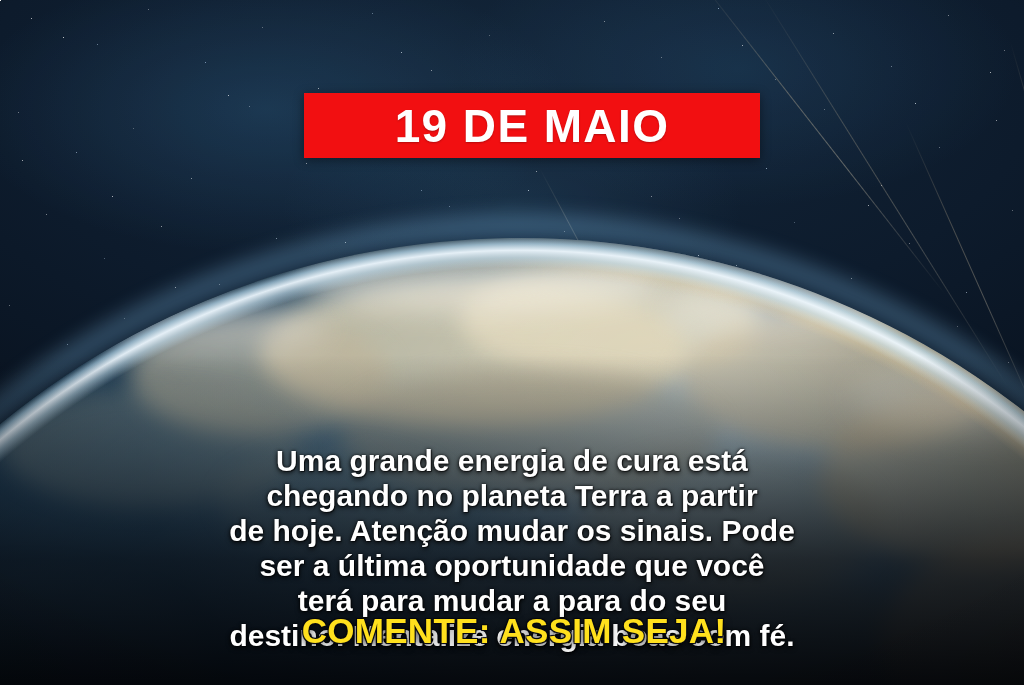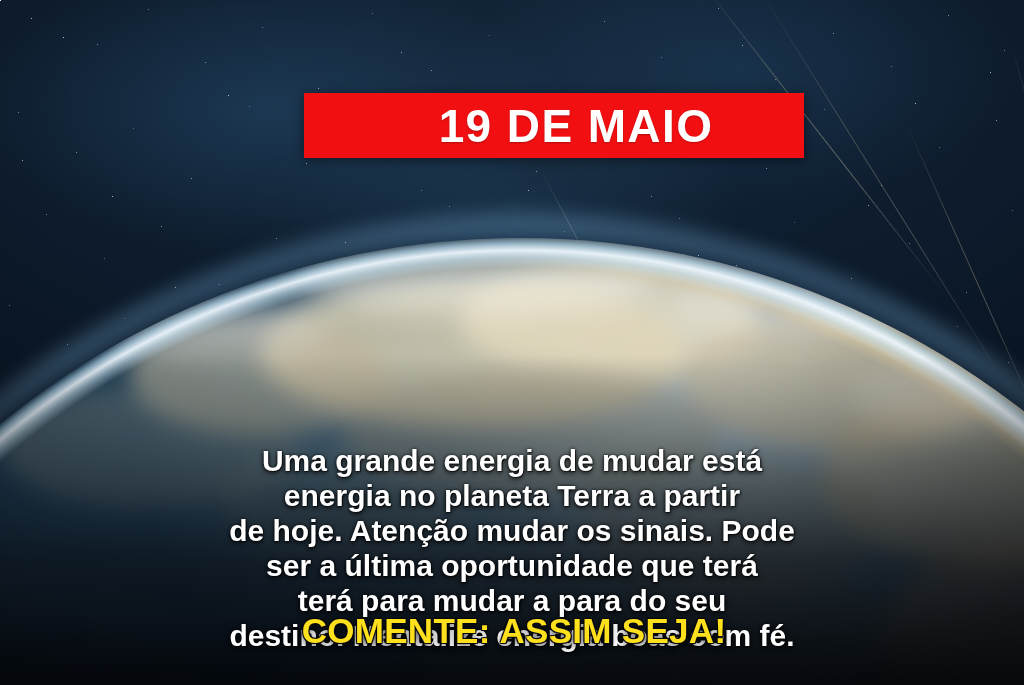--- a/index.html
+++ b/index.html
@@ -198,21 +198,20 @@
   
   .content{position:absolute;inset:0;}
 
   .date-banner{
     position:absolute;
     left:304px; top:93px;
     width:456px; height:65px;
     background:#f20f11;
     display:flex; align-items:center; justify-content:center;
     box-shadow:0 2px 10px rgba(0,0,0,.45);
-    padding-left:44px;
   }
   .date-banner .date-text{
     color:#ffffff;
     font-size:46px;
     font-weight:bold;
     letter-spacing:1.4px;
     line-height:1;
     white-space:nowrap;
     text-shadow:0 1px 2px rgba(0,0,0,.25);
   }
@@ -327,24 +326,24 @@
   <div class="edge-vignette"></div>
 
   <div class="content">
 
     <div class="date-banner">
       <span class="date-text">19 DE MAIO</span>
     </div>
 
 
     <div class="body-copy">
-      <span class="bc-line">Uma grande energia de mudar está</span>
-      <span class="bc-line">energia no planeta Terra a partir</span>
+      <span class="bc-line">Uma grande energia de cura está</span>
+      <span class="bc-line">chegando no planeta Terra a partir</span>
       <span class="bc-line">de hoje. Atenção mudar os sinais. Pode</span>
-      <span class="bc-line">ser a última oportunidade que terá</span>
+      <span class="bc-line">ser a última oportunidade que você</span>
       <span class="bc-line">terá para mudar a para do seu</span>
       <span class="bc-line">destino. Mentalize energia boas com fé.</span>
     </div>
 
     <div class="cta">
       <span>COMENTE: ASSIM SEJA!</span>
     </div>
 
   </div>
 </div>

